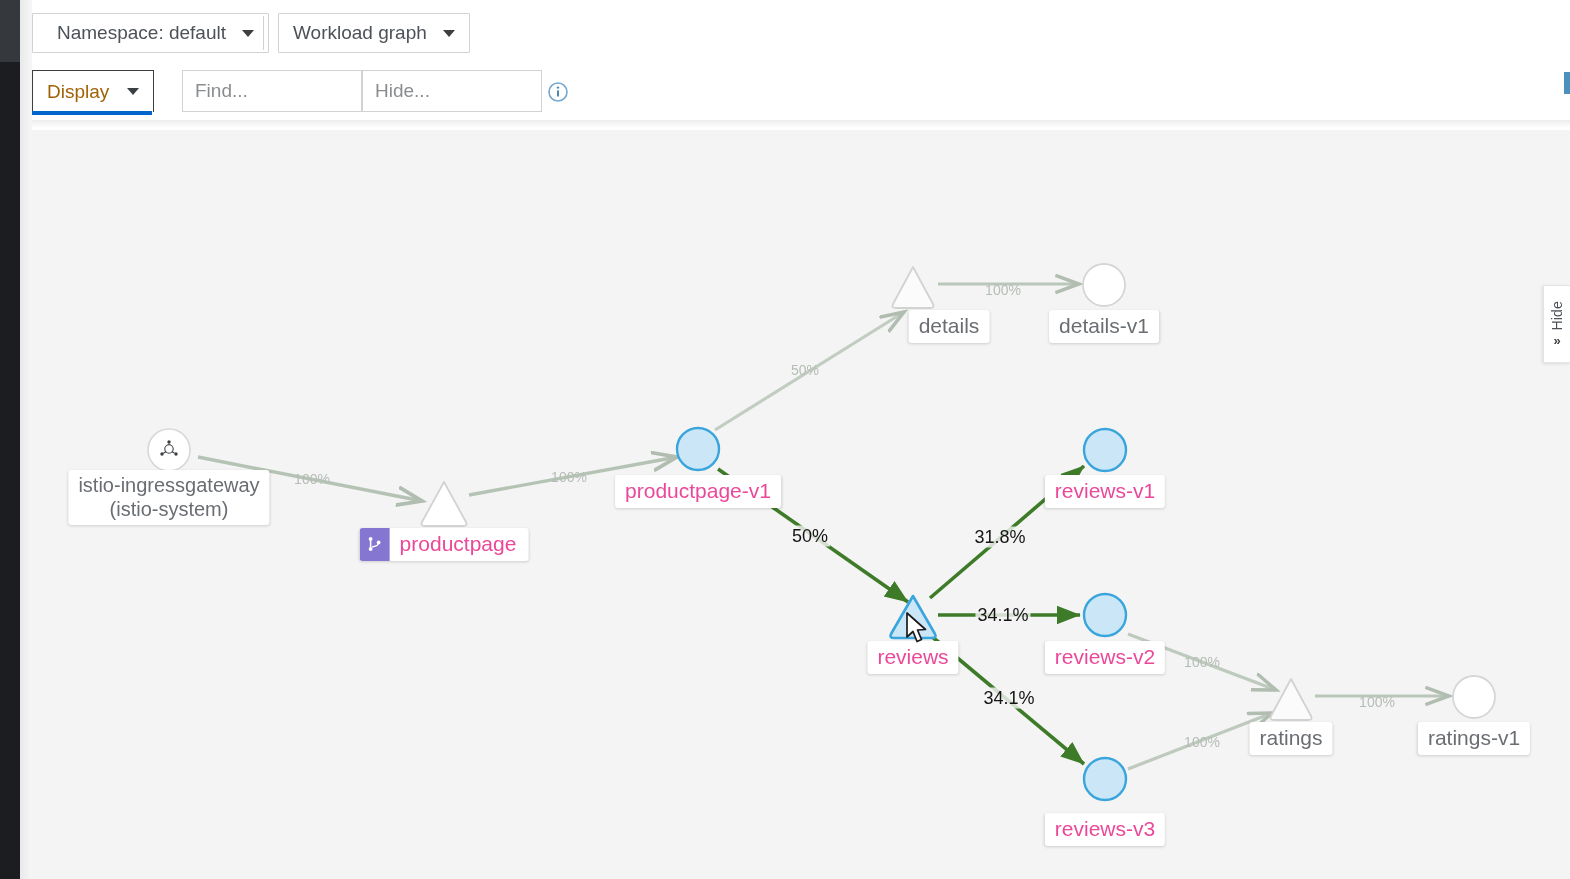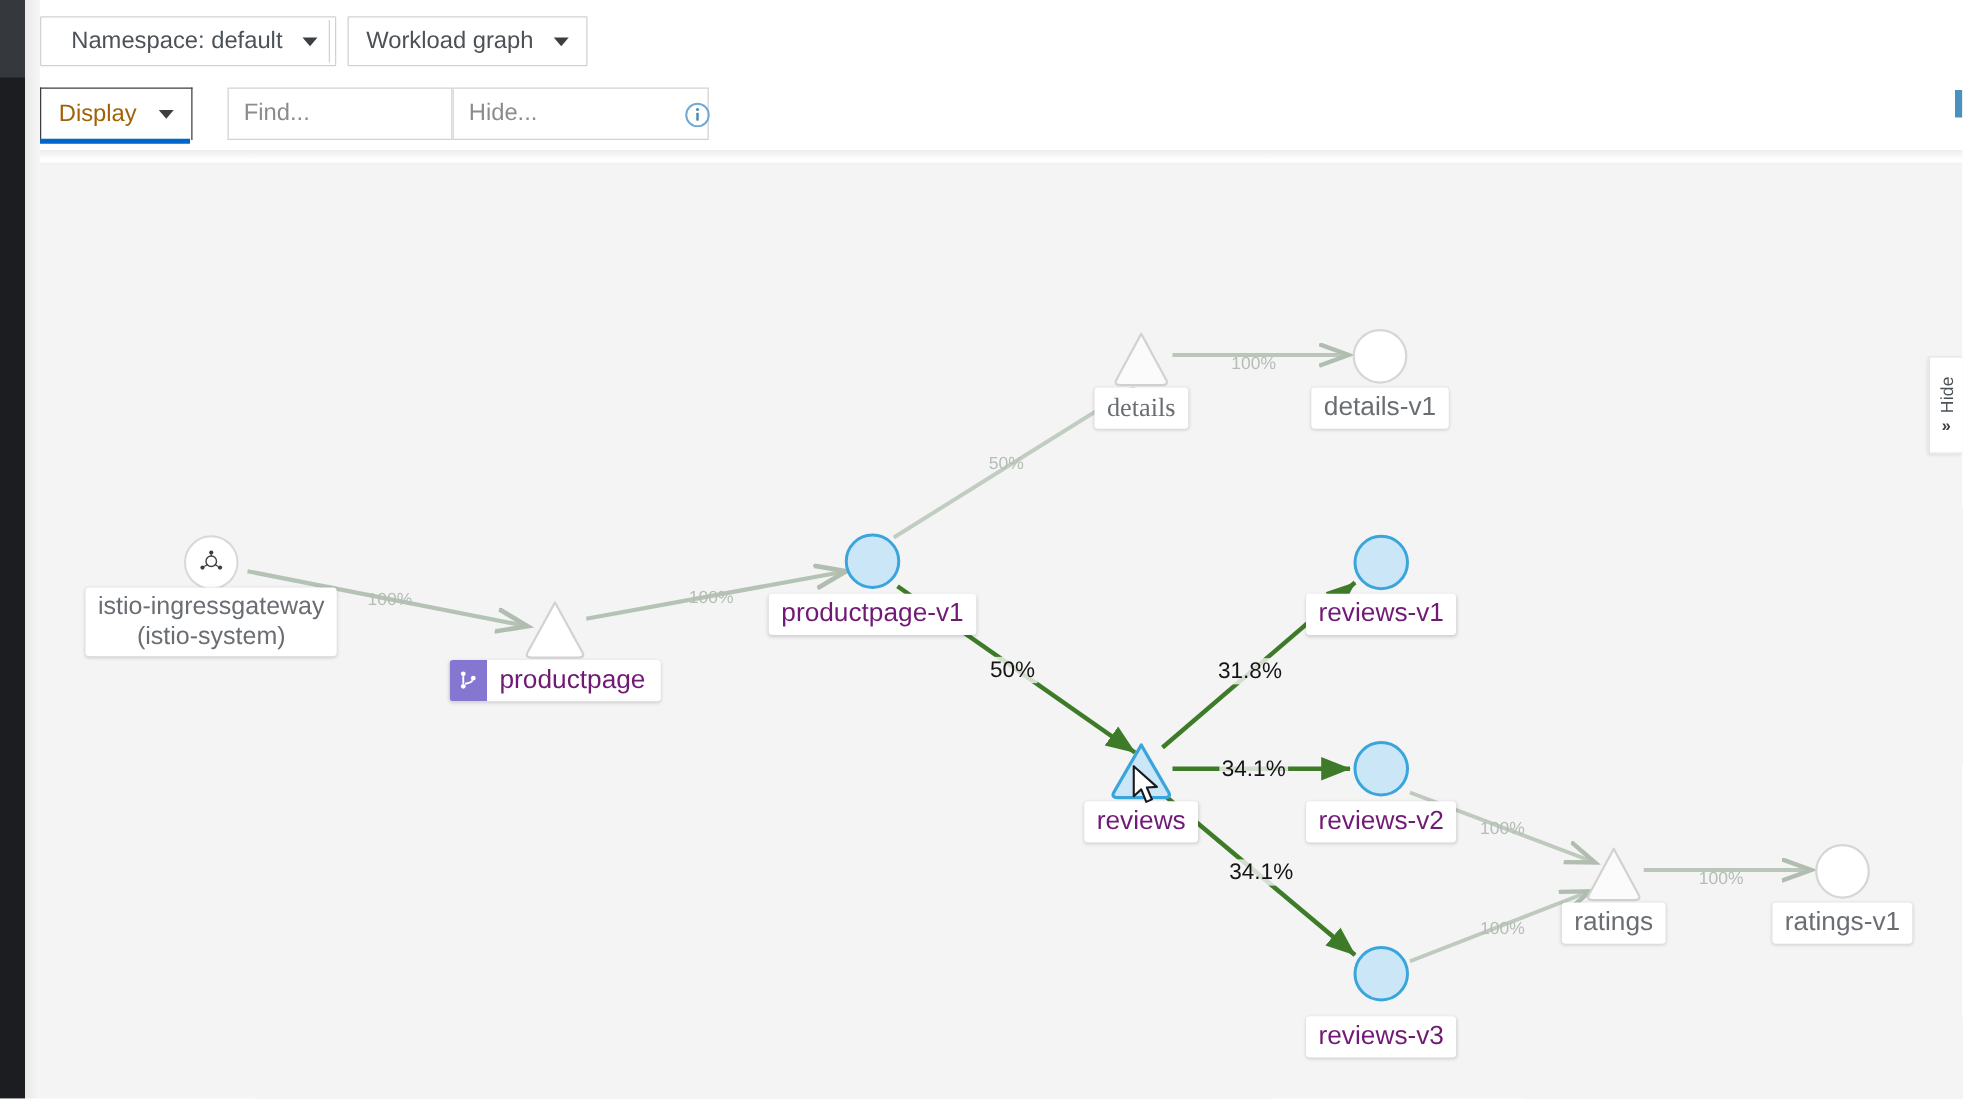--- a/index.html
+++ b/index.html
@@ -129,21 +129,21 @@
     border: 1px solid #d2d2d2;
     background: #ffffff;
     font-size: 19px;
     color: #3c3f42;
     padding: 0 12px;
     font-family: "Liberation Sans", sans-serif;
     outline: none;
   }
   .text-input::placeholder { color: #8a8d90; }
   #find-input { left: 162px; width: 180px; }
-  #hide-input { left: 342px; width: 205px; }
+  #hide-input { left: 342px; width: 180px; }
 
   #info-icon {
     position: absolute;
     left: 528px; top: 82px;
     width: 20px; height: 20px;
     cursor: pointer;
   }
 
   .blue-sliver {
     position: absolute;
@@ -182,21 +182,21 @@
   }
 
   
   .node-label {
     position: absolute;
     background: #ffffff;
     border-radius: 3px;
     box-shadow: 0 1px 3px rgba(0,0,0,0.16);
     padding: 4px 10px;
     font-size: 21px;
-    color: #701a75;
+    color: #ec4899;
     white-space: nowrap;
     transform: translateX(-50%);
     text-align: center;
     line-height: 1.18;
     z-index: 20;
   }
   .node-label.dim { color: #6a6e73; }
   .node-label.two-line { font-size: 20px; }
 
   .node-label.badged {
@@ -419,21 +419,21 @@
 
     <div class="node-label two-line dim" style="left:137px; top:340px;">
       <div>istio-ingressgateway</div>
       <div>(istio-system)</div>
     </div>
 
     <div class="node-label" style="left:666px; top:345px;">
       <span>productpage-v1</span>
     </div>
 
-    <div class="node-label dim" style="left:881px; top:180px;font-family:Liberation Serif, serif;">
+    <div class="node-label dim" style="left:917px; top:180px;">
       <span>details</span>
     </div>
 
     <div class="node-label dim" style="left:1072px; top:180px;">
       <span>details-v1</span>
     </div>
 
     <div class="node-label" style="left:881px; top:511px;">
       <span>reviews</span>
     </div>

